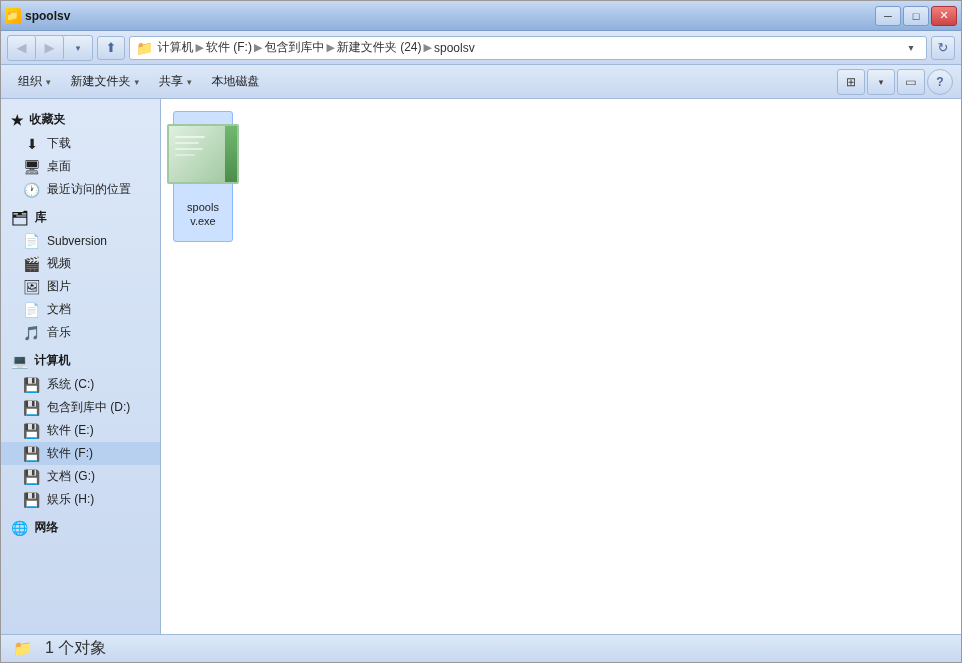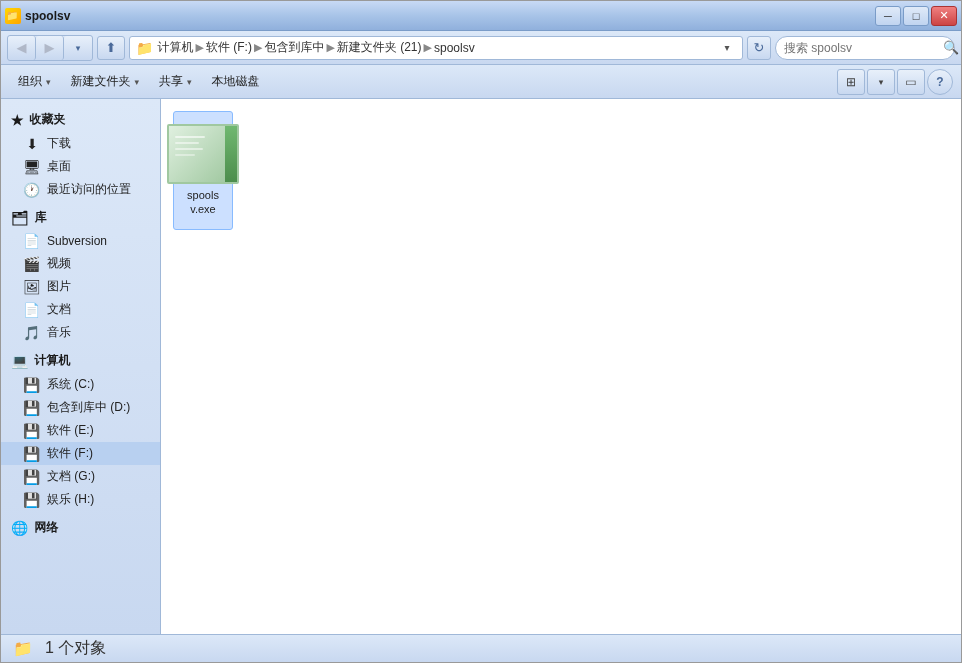--- a/index.html
+++ b/index.html
@@ -331,21 +331,21 @@
       display: flex;
       flex-wrap: wrap;
       gap: 8px;
       align-content: flex-start;
     }
     .file-item {
       width: 60px;
       display: flex;
       flex-direction: column;
       align-items: center;
-      gap: 4px;
+      gap: 16px;
       padding: 12px;
       cursor: pointer;
       border-radius: 3px;
     }
     .file-item.selected {
       background: #cce0ff;
       border: 1px solid #88bbff;
     }
     .file-thumbnail {
       width: 72px;
@@ -428,31 +428,27 @@
     <div class="nav-btn" style="font-size:13px;">⬆</div>
     <div class="address-path">
       <span class="address-folder-icon">📁</span>
       <div class="breadcrumb">
         <span class="breadcrumb-item">计算机</span>
         <span class="breadcrumb-sep">▶</span>
         <span class="breadcrumb-item">软件 (F:)</span>
         <span class="breadcrumb-sep">▶</span>
         <span class="breadcrumb-item">包含到库中</span>
         <span class="breadcrumb-sep">▶</span>
-        <span class="breadcrumb-item">新建文件夹 (21)</span>
+        <span class="breadcrumb-item">新建文件夹 (24)</span>
         <span class="breadcrumb-sep">▶</span>
         <span class="breadcrumb-item">spoolsv</span>
       </div>
       <div class="breadcrumb-arrow">▾</div>
     </div>
     <div class="refresh-btn">↻</div>
-    <div class="search-box">
-      <input class="search-input" type="text" placeholder="搜索 spoolsv" style="">
-      <span class="search-icon">🔍</span>
-    </div>
   </div>
 
   <div class="toolbar">
     <button class="toolbar-btn">
       <span>组织</span>
       <span class="dropdown-arrow">▾</span>
     </button>
     <button class="toolbar-btn">
       <span>新建文件夹</span>
       <span class="dropdown-arrow">▾</span>

